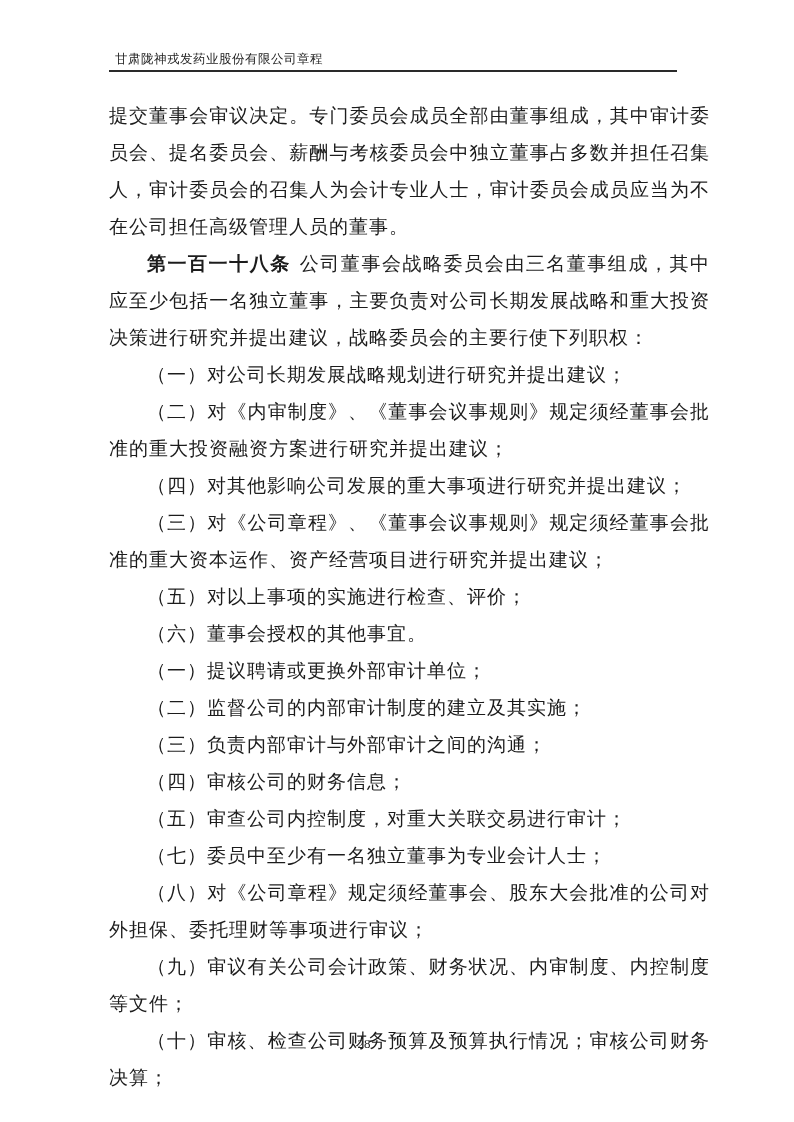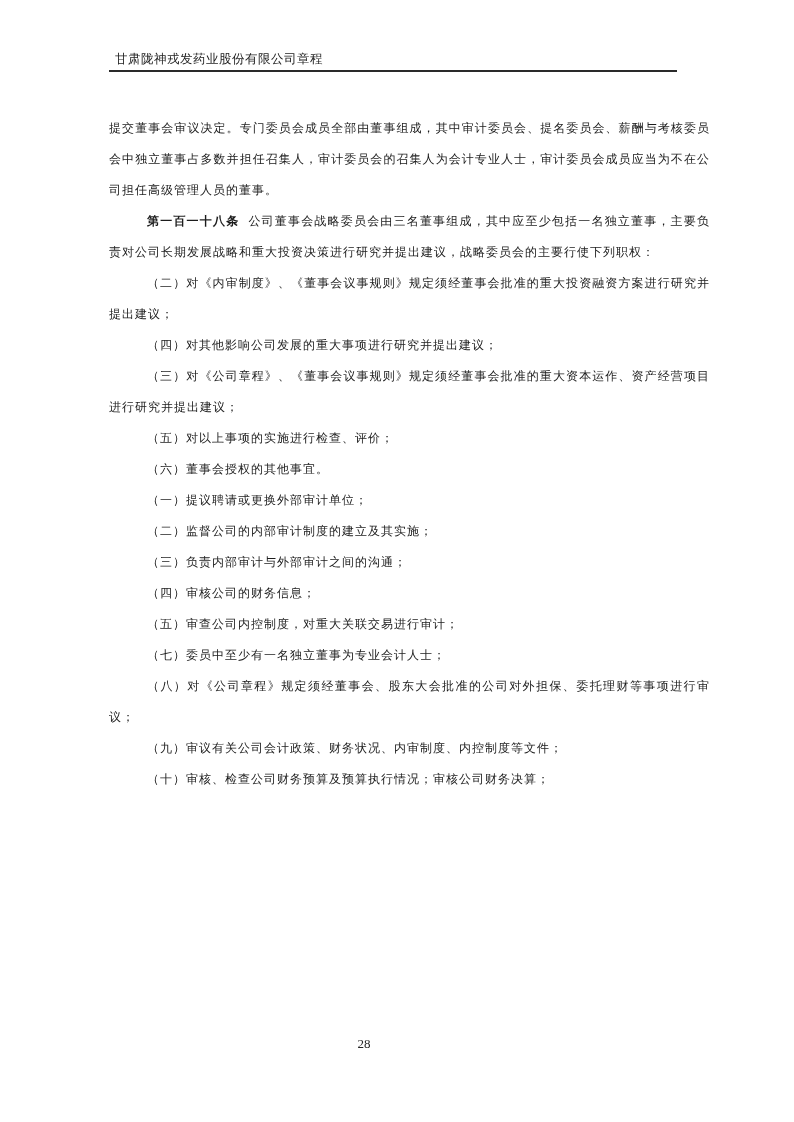--- a/index.html
+++ b/index.html
@@ -32,26 +32,25 @@
     top: 70px;
     width: 568px;
     height: 0;
     border-bottom: 2px solid #2a2a2a;
   }
   .content {
     position: absolute;
     left: 109px;
     top: 97px;
     width: 601px;
-    font-size: 12px;
-    line-height: 31px;
+    font-size: 19px;
+    line-height: 37px;
     letter-spacing: 1px;
     text-align: justify;
     text-justify: inter-character;
-    margin-top: 16px;
   }
   .para {
     margin: 0;
     text-indent: 38px;
   }
   .para.flush {
     text-indent: 0;
   }
   .article-label {
     font-weight: bold;
@@ -75,20 +74,21 @@
   <div class="header-title">甘肃陇神戎发药业股份有限公司章程</div>
 
   <div class="header-rule"></div>
 
   <div class="content">
 
     <p class="para flush">提交董事会审议决定。专门委员会成员全部由董事组成，其中审计委员会、提名委员会、薪酬与考核委员会中独立董事占多数并担任召集人，审计委员会的召集人为会计专业人士，审计委员会成员应当为不在公司担任高级管理人员的董事。</p>
 
     <p class="para"><span class="article-label">第一百一十八条</span><span>公司董事会战略委员会由三名董事组成，其中应至少包括一名独立董事，主要负责对公司长期发展战略和重大投资决策进行研究并提出建议，战略委员会的主要行使下列职权：</span></p>
 
+    <p class="para">（一）对公司长期发展战略规划进行研究并提出建议；</p>
     <p class="para">（二）对《内审制度》、《董事会议事规则》规定须经董事会批准的重大投资融资方案进行研究并提出建议；</p>
     <p class="para">（四）对其他影响公司发展的重大事项进行研究并提出建议；</p>
     <p class="para">（三）对《公司章程》、《董事会议事规则》规定须经董事会批准的重大资本运作、资产经营项目进行研究并提出建议；</p>
     <p class="para">（五）对以上事项的实施进行检查、评价；</p>
     <p class="para">（六）董事会授权的其他事宜。</p>
 
 
     <p class="para">（一）提议聘请或更换外部审计单位；</p>
     <p class="para">（二）监督公司的内部审计制度的建立及其实施；</p>
     <p class="para">（三）负责内部审计与外部审计之间的沟通；</p>

